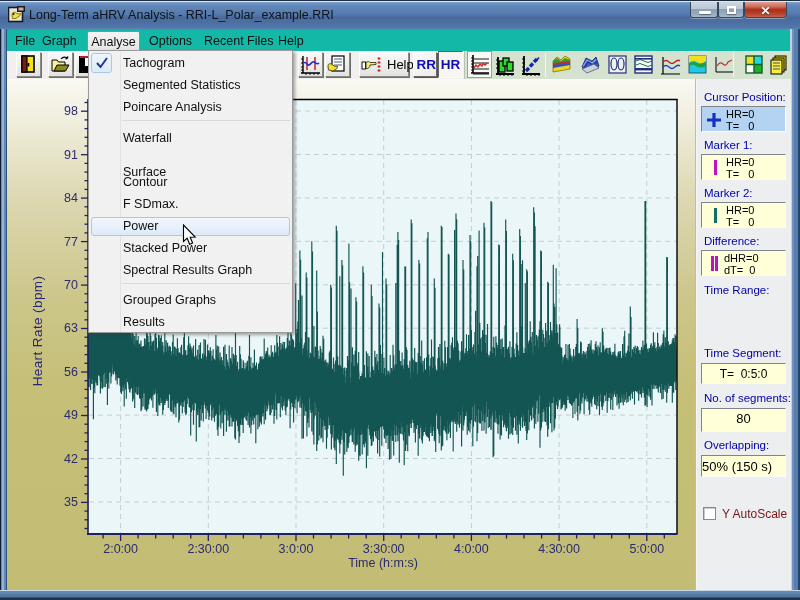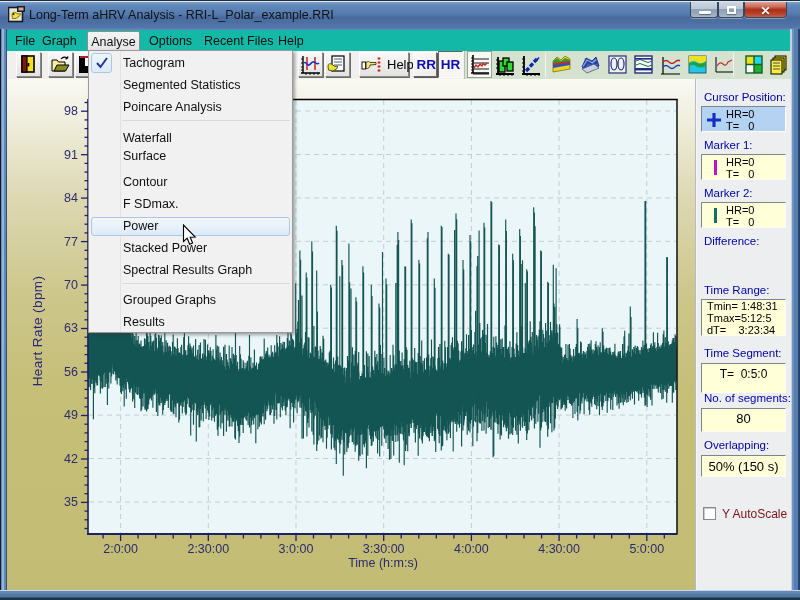--- a/index.html
+++ b/index.html
@@ -374,55 +374,56 @@
    <div class="ln" style="top:1px; left:24px;">HR=0</div>
    <div class="ln" style="top:13px; left:24px;">T=&nbsp;&nbsp;&nbsp;0</div>
  </div>
  <div class="plabel" style="top:108px;">Marker 2:</div>
  <div class="pbox" style="top:123px; height:26px;">
    <div style="position:absolute;left:12px;top:5px;width:3px;height:15px;background:#107068;"></div>
    <div class="ln" style="top:1px; left:24px;">HR=0</div>
    <div class="ln" style="top:13px; left:24px;">T=&nbsp;&nbsp;&nbsp;0</div>
  </div>
  <div class="plabel" style="top:156px;">Difference:</div>
+ <div class="pbox" style="top:171px; height:26px;">
+   <div style="position:absolute;left:9px;top:5px;width:2.5px;height:15px;background:#c010c0;"></div>
+   <div style="position:absolute;left:13px;top:5px;width:2.5px;height:15px;background:#c010c0;"></div>
+   <div class="ln" style="top:1px; left:22px;">dHR=0</div>
+   <div class="ln" style="top:13px; left:22px;">dT=&nbsp;&nbsp;0</div>
+ </div>
  <div class="plabel" style="top:205px;">Time Range:</div>
- <div class="pbox" style="top:220px; height:37px;">
-   <div class="ln" style="top:0px; left:5px;">Tmin= 1:48:31</div>
-   <div class="ln" style="top:12px; left:5px;">Tmax=5:12:5</div>
-   <div class="ln" style="top:24px; left:5px;">dT=&nbsp;&nbsp;&nbsp;&nbsp;3:23:34</div>
- </div>
  <div class="plabel" style="top:268px;">Time Segment:</div>
- <div class="pbox" style="top:284px; height:30px; font-size:12px;">
+ <div class="pbox" style="top:284px; height:21px; font-size:12px;">
    <div class="ln" style="top:3px; text-align:center;">T=&nbsp;&nbsp;0:5:0</div>
  </div>
  <div class="plabel" style="top:313px;">No. of segments:</div>
  <div class="pbox" style="top:329px; height:24px; font-size:13px;">
    <div class="ln" style="top:2px; text-align:center;">80</div>
  </div>
  <div class="plabel" style="top:360px;">Overlapping:</div>
  <div class="pbox" style="top:376px; height:22px; font-size:13px;">
-   <div class="ln" style="top:3px; text-align:center;">50% (150 s)</div>
+   <div class="ln" style="top:3px; text-align:left;">50% (150 s)</div>
  </div>
  <div class="abs" style="left:8px; top:428px; width:13px; height:13px; background:#fff; border:1px solid #8a8a8a; box-shadow:inset 1px 1px 0 #c8c8c8;"></div>
  <div class="abs" style="left:27px; top:428px; font-size:12px; color:#7a1414;">Y AutoScale</div>
 </div>
 
 <div class="abs" id="dropdown">
  <div id="ddgutter"></div>
  <div id="ddhl"></div>
  <div id="ddcheck"></div>
  <svg width="14" height="14" viewBox="0 0 14 14" style="position:absolute;left:6px;top:5px;">
   <path d="M2 7 L5.5 11 L12 2" stroke="#203898" stroke-width="2" fill="none"></path>
  </svg>
  <div class="dditem" style="top:5px;">Tachogram</div>
  <div class="dditem" style="top:27px;">Segmented Statistics</div>
  <div class="dditem" style="top:49px;">Poincare Analysis</div>
  <div class="ddsep" style="top:69px;"></div>
  <div class="dditem" style="top:80px;">Waterfall</div>
- <div class="dditem" style="top:98px;">Surface</div>
+ <div class="dditem" style="top:114px;">Surface</div>
  <div class="dditem" style="top:124px;">Contour</div>
  <div class="dditem" style="top:146px;">F SDmax.</div>
  <div class="dditem" style="top:168px;">Power</div>
  <div class="dditem" style="top:190px;">Stacked Power</div>
  <div class="dditem" style="top:212px;">Spectral Results Graph</div>
  <div class="ddsep" style="top:232px;"></div>
  <div class="dditem" style="top:242px;">Grouped Graphs</div>
  <div class="dditem" style="top:264px;">Results</div>
 </div>
 

